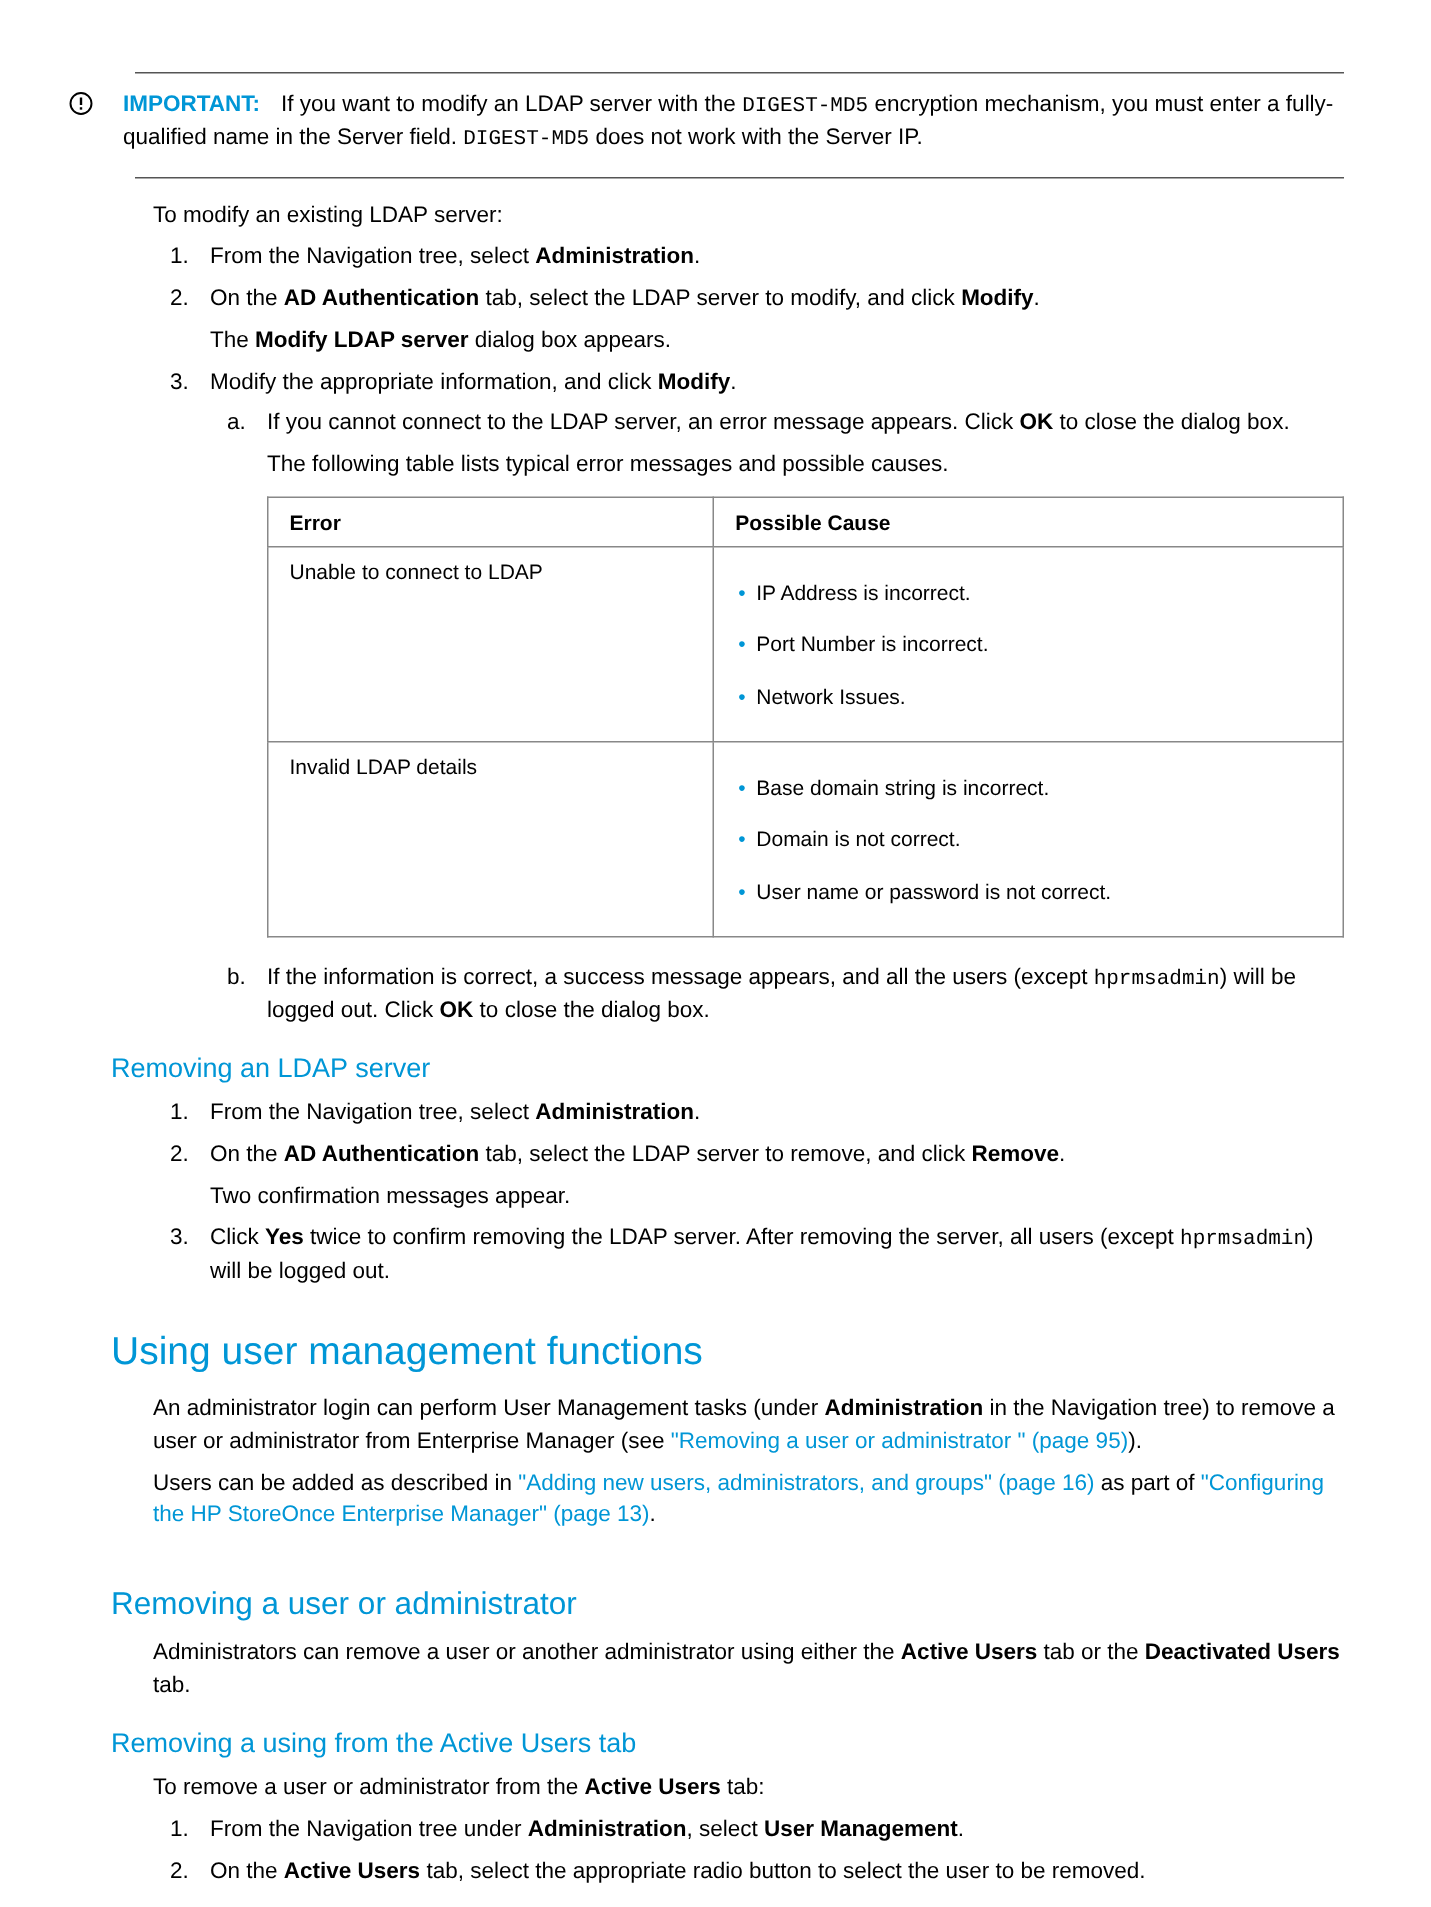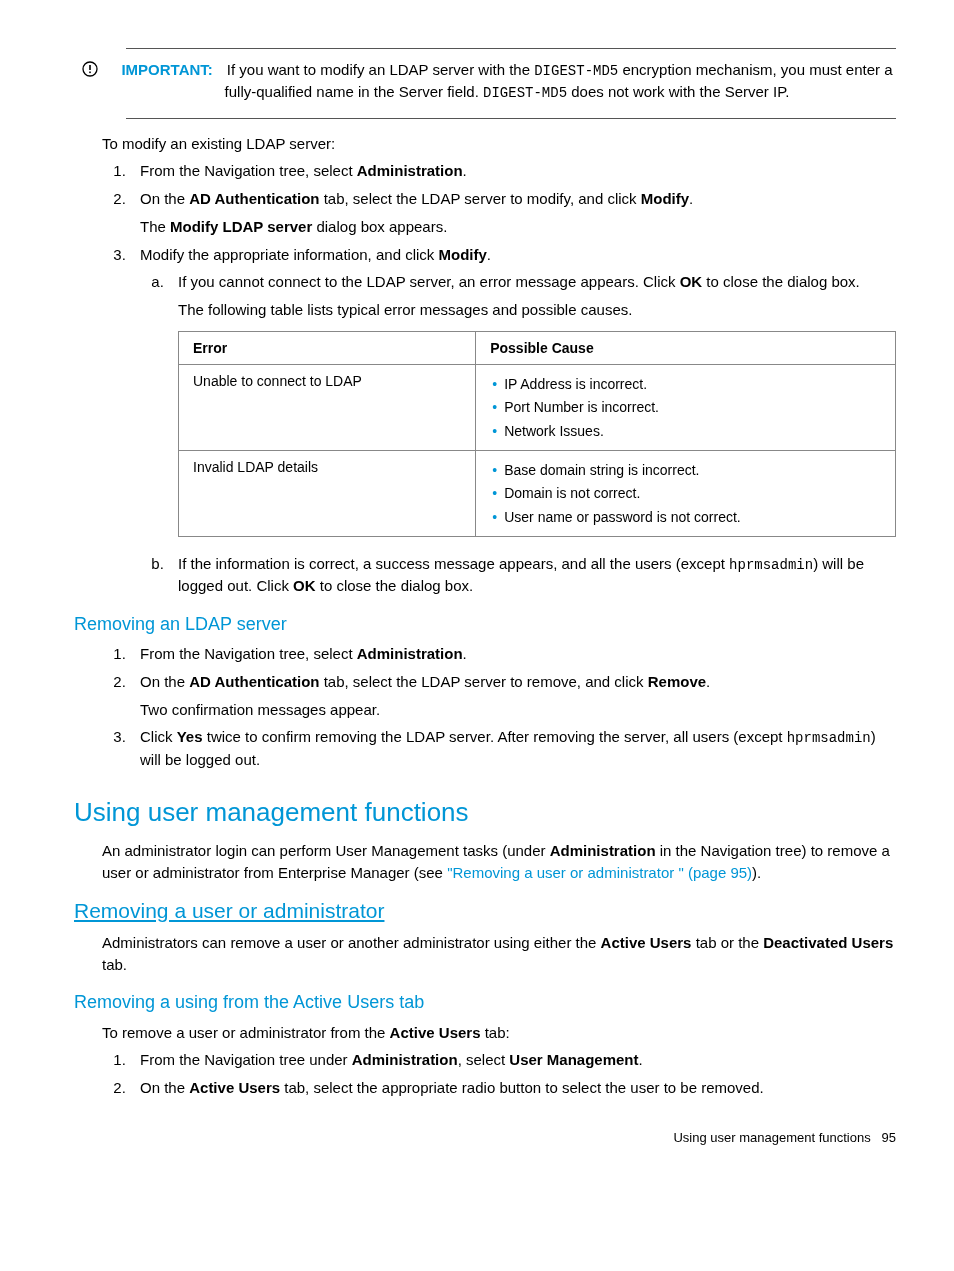--- a/index.html
+++ b/index.html
@@ -9,24 +9,23 @@
     margin: 0;
     padding: 48px 58px 40px 58px;
     width: 954px;
     box-sizing: border-box;
     line-height: 1.45;
   }
   .callout {
     border-top: 1px solid #555;
     border-bottom: 1px solid #555;
     padding: 10px 0 14px 0;
-    margin: 0 0 14px 68px;
+    margin: 0 0 14px 32px;
     display: flex;
     gap: 20px;
-    text-align: center;
   }
   .callout-icon {
     flex: 0 0 auto;
     margin-left: -44px;
     margin-top: 2px;
   }
   .callout-body {
     flex: 1;
   }
   .important-label {
@@ -74,34 +73,33 @@
     list-style: none;
   }
   .tbl ul li::before {
     content: "•";
     color: #0096d6;
     display: inline-block;
     width: 12px;
     margin-left: -14px;
   }
   .tbl ul li {
-    margin: 3px 0;
+    margin: 14px 0;
   }
   h2 {
     color: #0096d6;
     font-weight: 300;
     font-size: 26px;
     margin: 24px 0 8px -28px;
   }
   h3 {
     color: #0096d6;
     font-weight: 300;
     font-size: 21px;
-    margin: 12px 0 6px -28px;
-    text-decoration: underline;
+    margin: 34px 0 6px -28px;
   }
   h4 {
     color: #0096d6;
     font-weight: 300;
     font-size: 18px;
     margin: 14px 0 6px -28px;
   }
   .link {
     color: #0096d6;
   }
@@ -179,20 +177,21 @@
   <ol>
     <li><span>From the Navigation tree, select </span><b>Administration</b><span>.</span></li>
     <li><span>On the </span><b>AD Authentication</b><span> tab, select the LDAP server to remove, and click </span><b>Remove</b><span>.</span>
       <p>Two confirmation messages appear.</p>
     </li>
     <li><span>Click </span><b>Yes</b><span> twice to confirm removing the LDAP server. After removing the server, all users (except </span><span class="mono">hprmsadmin</span><span>) will be logged out.</span></li>
   </ol>
 
   <h2>Using user management functions</h2>
   <p><span>An administrator login can perform User Management tasks (under </span><b>Administration</b><span> in the Navigation tree) to remove a user or administrator from Enterprise Manager (see </span><span class="link">"Removing a user or administrator " (page 95)</span><span>).</span></p>
+  <p><span>Users can be added as described in </span><span class="link">"Adding new users, administrators, and groups" (page 16)</span><span> as part of </span><span class="link">"Configuring the HP StoreOnce Enterprise Manager" (page 13)</span><span>.</span></p>
 
   <h3>Removing a user or administrator</h3>
   <p><span>Administrators can remove a user or another administrator using either the </span><b>Active Users</b><span> tab or the </span><b>Deactivated Users</b><span> tab.</span></p>
 
   <h4>Removing a using from the Active Users tab</h4>
   <p><span>To remove a user or administrator from the </span><b>Active Users</b><span> tab:</span></p>
   <ol>
     <li><span>From the Navigation tree under </span><b>Administration</b><span>, select </span><b>User Management</b><span>.</span></li>
     <li><span>On the </span><b>Active Users</b><span> tab, select the appropriate radio button to select the user to be removed.</span></li>
   </ol>

